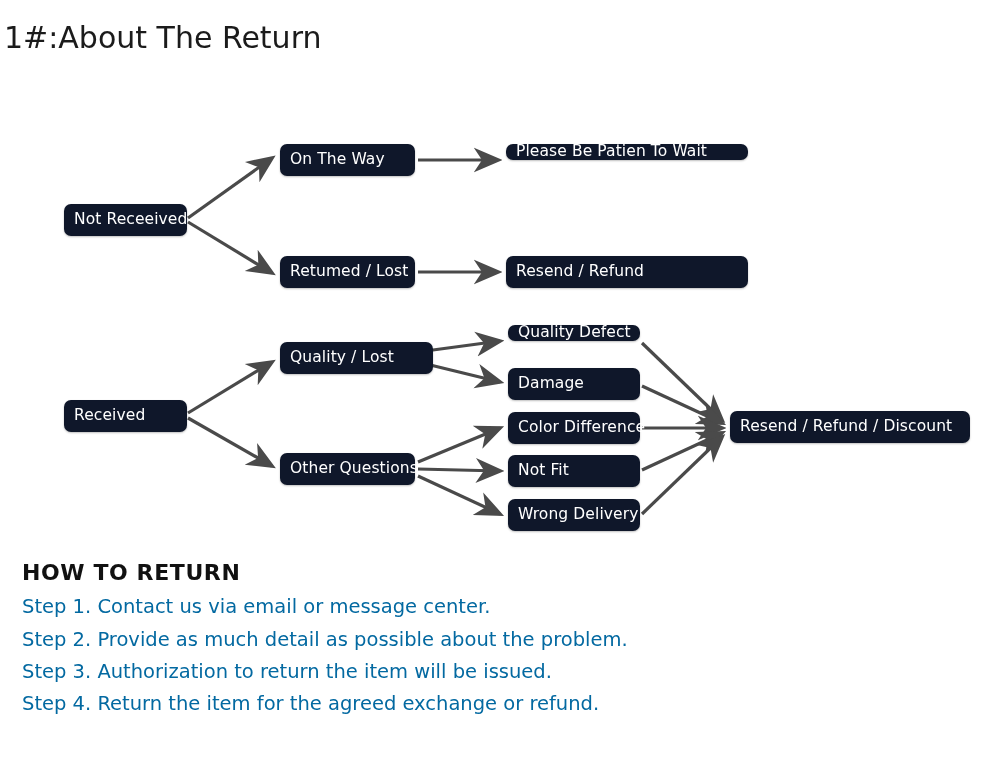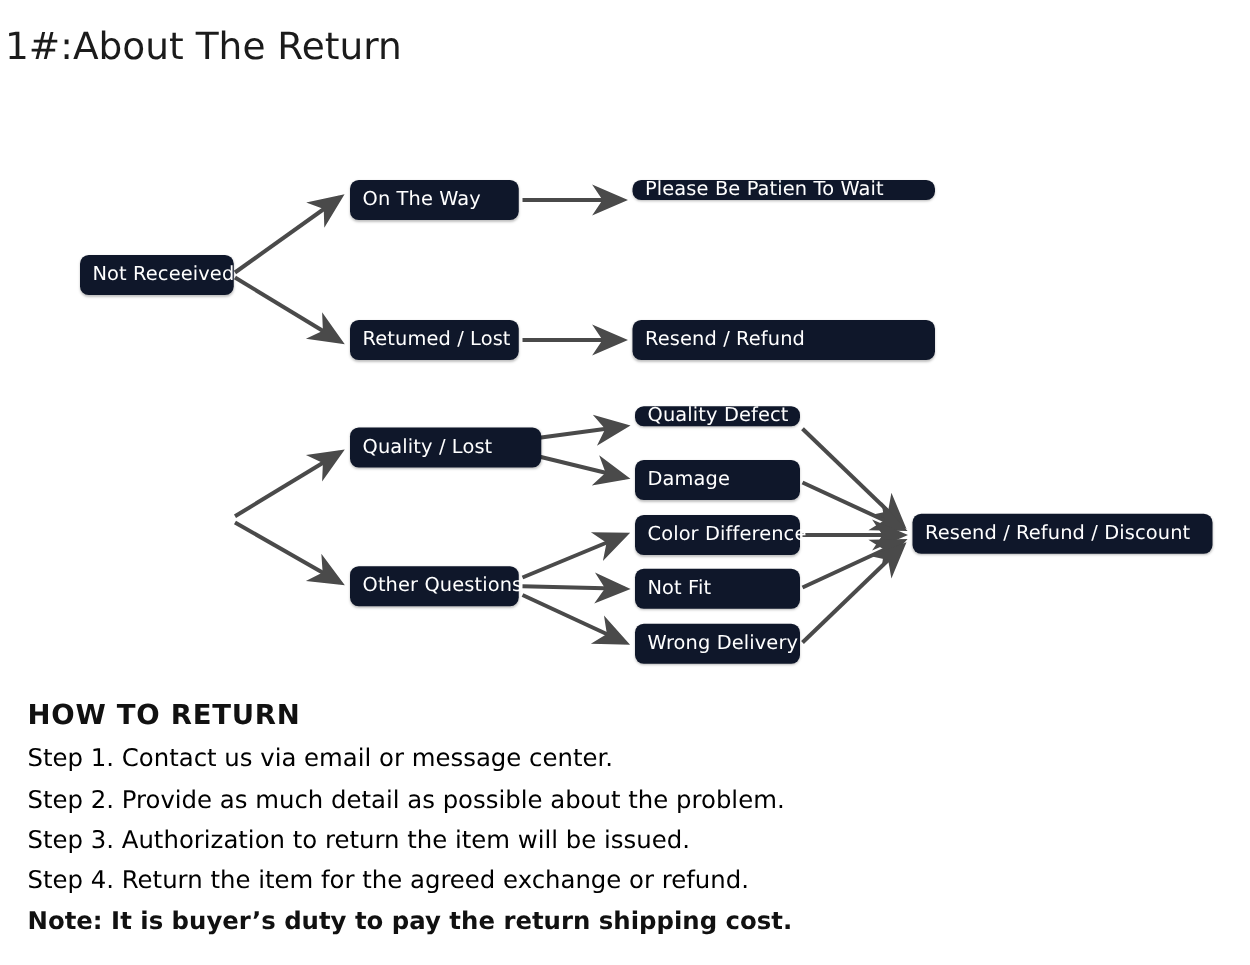--- a/index.html
+++ b/index.html
@@ -64,21 +64,21 @@
     font-size: 22px;
     font-weight: bold;
     letter-spacing: 0.6px;
     color: #111111;
     margin: 0 0 6px 0;
     line-height: 1.15;
   }
   .howto-line {
     font-size: 19.5px;
     line-height: 1.66;
-    color: #000000;
+    color: #0369a1;
     white-space: nowrap;
   }
   .howto-line.is-note {
     font-weight: bold;
     color: #111111;
   }
 </style>
 </head>
 <body>
 
@@ -119,20 +119,23 @@
   </div>
   <div class="node" style="left:280px; top:146px; width:135px; height:32px;">
     <span>Retumed / Lost</span>
   </div>
   <div class="node" style="left:506px; top:34px;  width:242px; height:16px;">
     <span>Please Be Patien To Wait</span>
   </div>
   <div class="node" style="left:506px; top:146px; width:242px; height:32px;">
     <span>Resend / Refund</span>
   </div>
+  <div class="node" style="left:64px;  top:290px; width:123px; height:32px;">
+    <span>Received</span>
+  </div>
   <div class="node" style="left:280px; top:232px; width:153px; height:32px;">
     <span>Quality / Lost</span>
   </div>
   <div class="node" style="left:280px; top:343px; width:135px; height:32px;">
     <span>Other Questions</span>
   </div>
   <div class="node" style="left:508px; top:215px; width:132px; height:16px;">
     <span>Quality Defect</span>
   </div>
   <div class="node" style="left:508px; top:258px; width:132px; height:32px;">
@@ -151,14 +154,13 @@
     <span>Resend / Refund / Discount</span>
   </div>
 </div>
 
 <div id="howto-block">
   <div id="howto-heading">HOW TO RETURN</div>
   <div class="howto-line">Step 1. Contact us via email or message center.</div>
   <div class="howto-line">Step 2. Provide as much detail as possible about the problem.</div>
   <div class="howto-line">Step 3. Authorization to return the item will be issued.</div>
   <div class="howto-line">Step 4. Return the item for the agreed exchange or refund.</div>
-  <div class="howto-line is-note">Note: It is buyer’s duty to pay the return shipping cost.</div>
 </div>
 
 </body></html>

